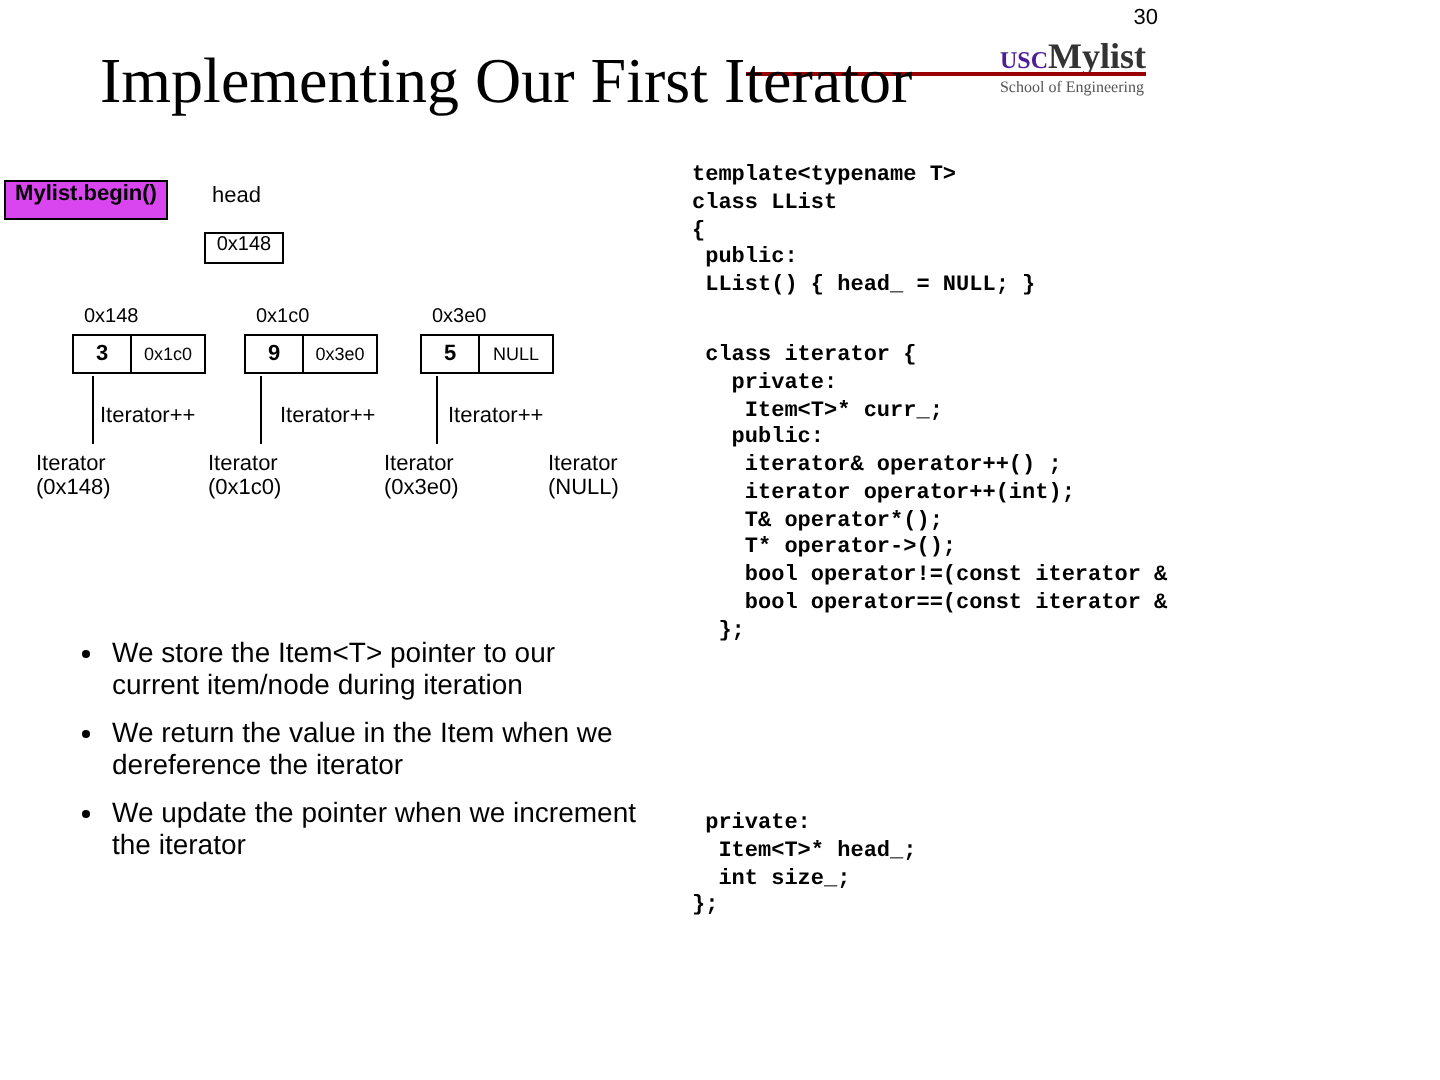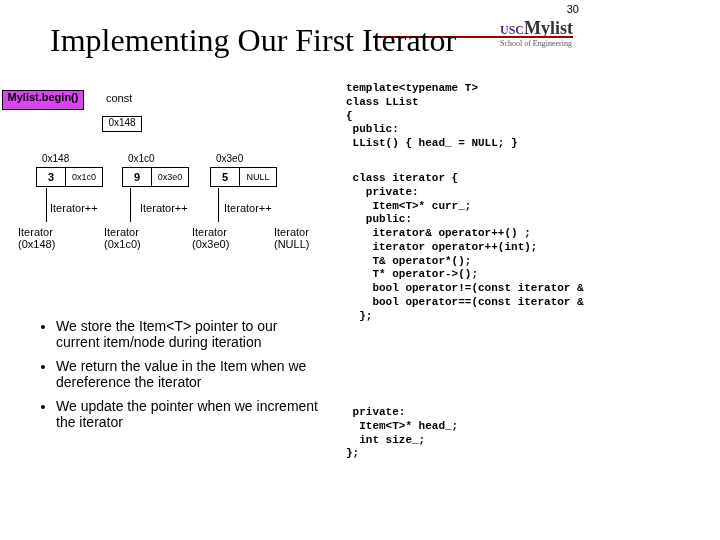--- a/index.html
+++ b/index.html
@@ -41,21 +41,21 @@
 
   <div class="logo">
     <span class="usc">USC</span><span class="vit">Mylist</span>
     <div class="soe">School of Engineering</div>
   </div>
   <div class="rule"></div>
 
   <div class="title">Implementing Our First Iterator</div>
 
   <div class="box begin">Mylist.begin()</div>
-  <div class="headlbl">const</div>
+  <div class="headlbl">head</div>
   <div class="headbox">0x148</div>
 
   <div class="addr" style="top:153px;left:42px">0x148</div>
   <div class="addr" style="top:153px;left:128px">0x1c0</div>
   <div class="addr" style="top:153px;left:216px">0x3e0</div>
 
   <div class="node" style="top:167px;left:36px">
     <span class="v">3</span>
     <span class="p">0x1c0</span>
   </div>

